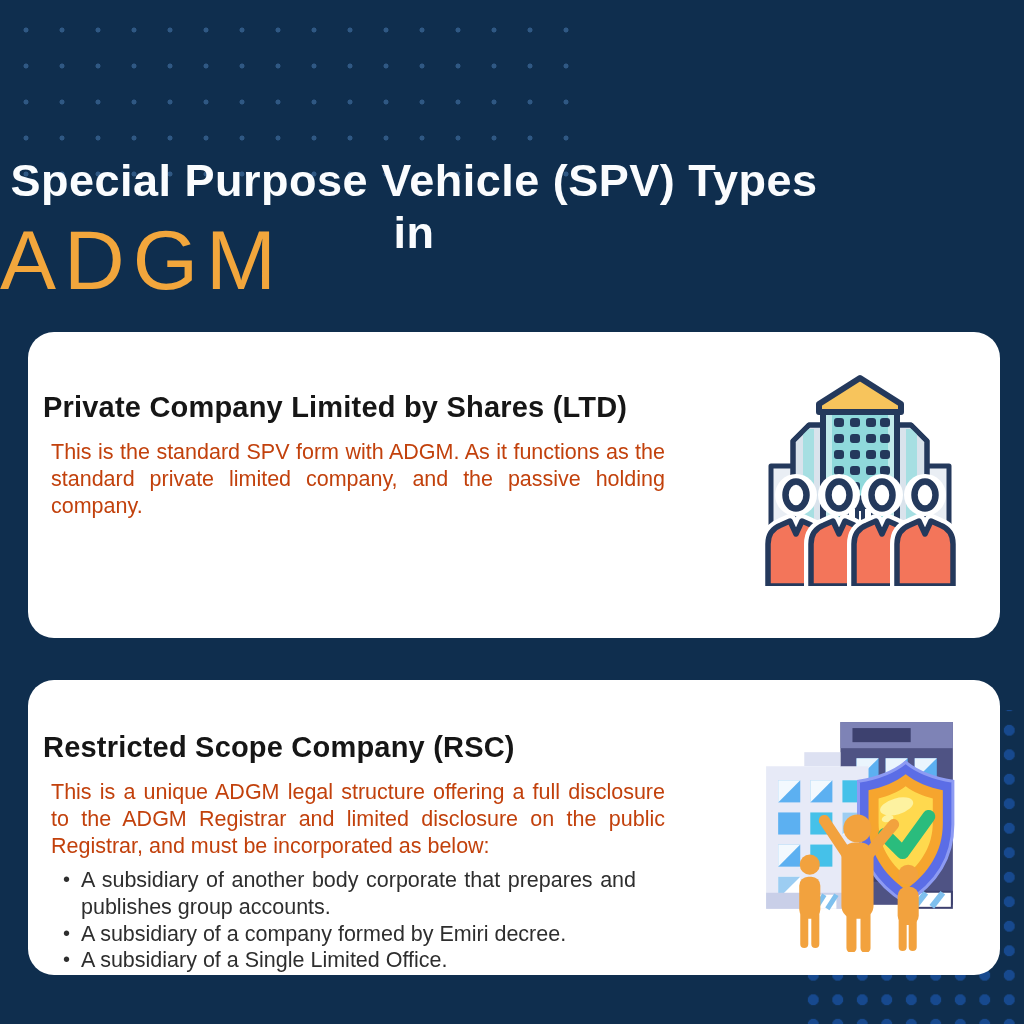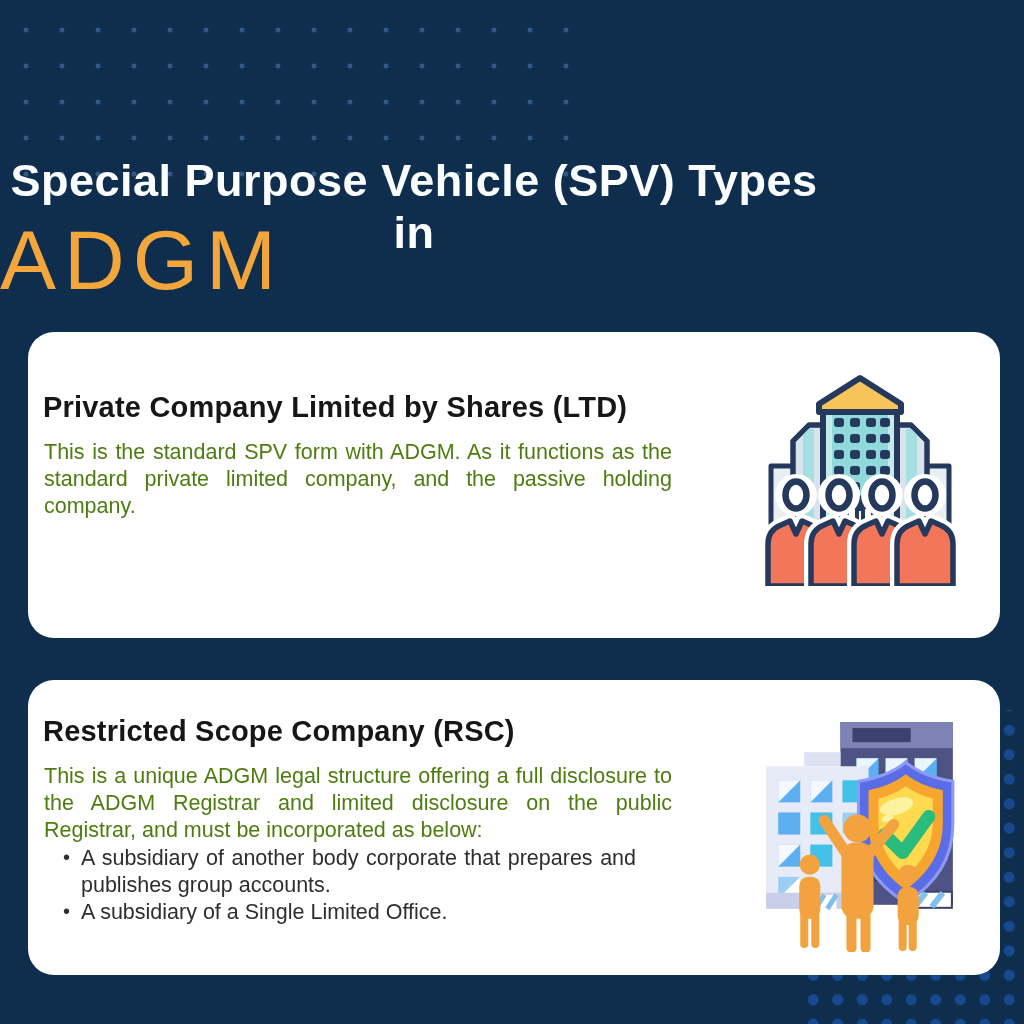--- a/index.html
+++ b/index.html
@@ -46,30 +46,30 @@
   }
   
   .card {
     position:absolute; left:28px; width:972px;
     background:#ffffff; border-radius:26px; z-index:1;
   }
   .card1 { top:332px; height:306px;border-radius:26px; }
   .card2 { top:680px; height:295px; }
   .card-text { position:absolute; left:15px; top:0; width:630px; }
   .card1 .card-text { padding-top:58px; }
-  .card2 .card-text { padding-top:34px; }
+  .card2 .card-text { padding-top:50px; }
   .card h2 {
     margin:0 0 14px 0;
     font-size:29px; font-weight:700; line-height:1.22;
     color:#161616; letter-spacing:0.2px;
   }
   .card1 h2 { max-width:590px; }
   .card p.body {
-    margin:1px; font-size:21.5px; line-height:1.24;
-    color:#4d7c0f; text-align:justify;
+    margin:8px; font-size:21.5px; line-height:1.24;
+    color:#c2410c; text-align:justify;
   }
   ul.bullets { margin:2px 0 0 0; padding:0; list-style:none; }
   ul.bullets li {
     position:relative; padding-left:38px; max-width:555px;
     font-size:21.5px; line-height:1.24; color:#2e2e2e; text-align:justify;
   }
   ul.bullets li::before {
     content:"\2022"; position:absolute; left:20px; top:0px;
     color:#2e2e2e; font-size:20px;
   }
@@ -177,20 +177,21 @@
       </svg>
     </div>
   </section>
 
   <section class="card card2">
     <div class="card-text">
       <h2>Restricted Scope Company (RSC)</h2>
       <p class="body">This is a unique ADGM legal structure offering a full disclosure to the ADGM Registrar and limited disclosure on the public Registrar, and must be incorporated as below:</p>
       <ul class="bullets">
         <li>A subsidiary of another body corporate that prepares and publishes group accounts.</li>
+        <li>A subsidiary of a company formed by Emiri decree.</li>
         <li>A subsidiary of a Single Limited Office.</li>
       </ul>
     </div>
     <div class="icon icon2">
       <svg viewBox="0 0 215 245" width="216" height="246">
 
         <g>
           <rect x="86" y="16" width="112" height="182" fill="#4f5384"></rect>
           <rect x="86" y="16" width="112" height="26" fill="#7e83b6"></rect>
           <rect x="98" y="22" width="58" height="14" fill="#3d416f"></rect>

